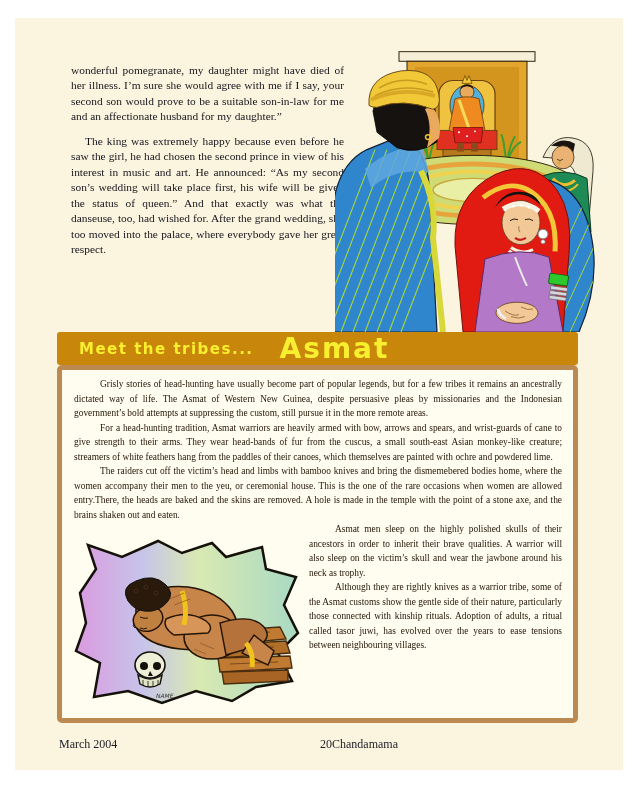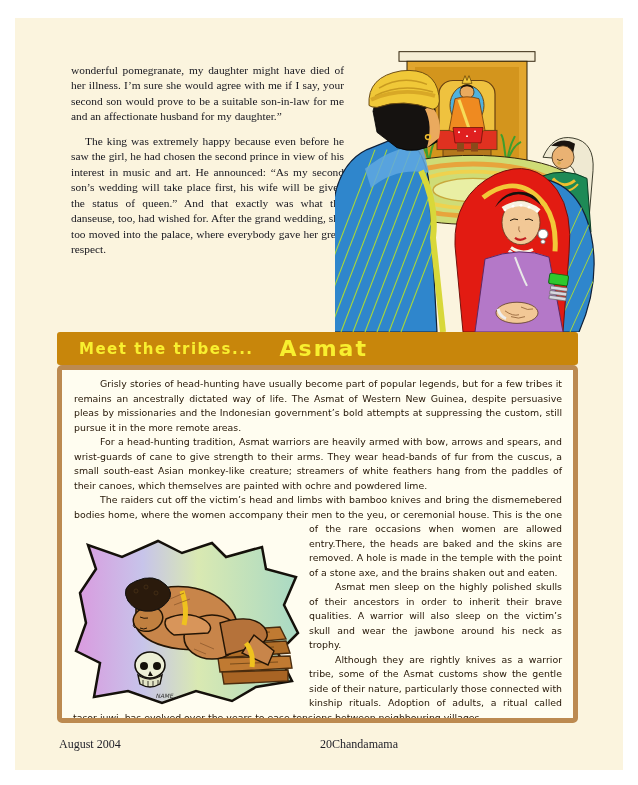--- a/index.html
+++ b/index.html
@@ -25,31 +25,31 @@
   }
   
   .band{
     position:absolute;left:42px;top:314px;width:521px;height:33px;
     background:#C8860B;border-radius:3px;
     display:flex;align-items:center;gap:26px;
     padding-left:22px;box-sizing:border-box;
     font-family:"DejaVu Sans", sans-serif;font-weight:bold;
   }
   .band .kicker{color:#F8EF2F;font-size:15px;letter-spacing:1.5px;}
-  .band .tribe{color:#F8EF2F;font-size:22px;letter-spacing:2px;}
+  .band .tribe{color:#F8EF2F;font-size:28px;letter-spacing:2px;}
   
   .tribes-box{
     position:absolute;left:42px;top:347px;width:521px;height:358px;
     box-sizing:border-box;background:#FFFDF0;
     border:5px solid #BC8A50;border-radius:5px;
     padding:7px 11px;overflow:hidden;
     font-family:"DejaVu Sans", sans-serif;
     font-size:9.4px;line-height:14.5px;color:#241505;text-align:justify;
   }
-  .tribes-box p{margin:0;text-indent:26px;}
+  .tribes-box p{margin:0;text-indent:26px;font-family:Liberation Serif, serif;}
   .float-spacer{float:left;width:1px;height:158px;}
   .illus-bottom{
     float:left;clear:left;width:232px;height:172px;
     margin:0 7px 0 -3px;
   }
   
   .footer{
     position:absolute;left:44px;top:719px;width:534px;
     display:grid;grid-template-columns:1fr auto 1fr;
     font-size:12px;color:#1d1d26;
@@ -249,18 +249,18 @@
     </svg>
 
     <p>Grisly stories of head-hunting have usually become part of popular legends, but for a few tribes it remains an ancestrally dictated way of life. The Asmat of Western New Guinea, despite persuasive pleas by missionaries and the Indonesian government’s bold attempts at suppressing the custom, still pursue it in the more remote areas.</p>
     <p>For a head-hunting tradition, Asmat warriors are heavily armed with bow, arrows and spears, and wrist-guards of cane to give strength to their arms. They wear head-bands of fur from the cuscus, a small south-east Asian monkey-like creature; streamers of white feathers hang from the paddles of their canoes, which themselves are painted with ochre and powdered lime.</p>
     <p>The raiders cut off the victim’s head and limbs with bamboo knives and bring the dismemebered bodies home, where the women accompany their men to the yeu, or ceremonial house. This is the one of the rare occasions when women are allowed entry.There, the heads are baked and the skins are removed. A hole is made in the temple with the point of a stone axe, and the brains shaken out and eaten.</p>
     <p>Asmat men sleep on the highly polished skulls of their ancestors in order to inherit their brave qualities. A warrior will also sleep on the victim’s skull and wear the jawbone around his neck as trophy.</p>
     <p>Although they are rightly knives as a warrior tribe, some of the Asmat customs show the gentle side of their nature, particularly those connected with kinship rituals. Adoption of adults, a ritual called tasor juwi, has evolved over the years to ease tensions between neighbouring villages.</p>
   </div>
 
   <div class="footer">
-    <span class="f-left">August 2004</span>
+    <span class="f-left">March 2004</span>
     <span class="f-center">20</span>
     <span class="f-right">Chandamama</span>
   </div>
 
 </div>
 
 </body></html>

